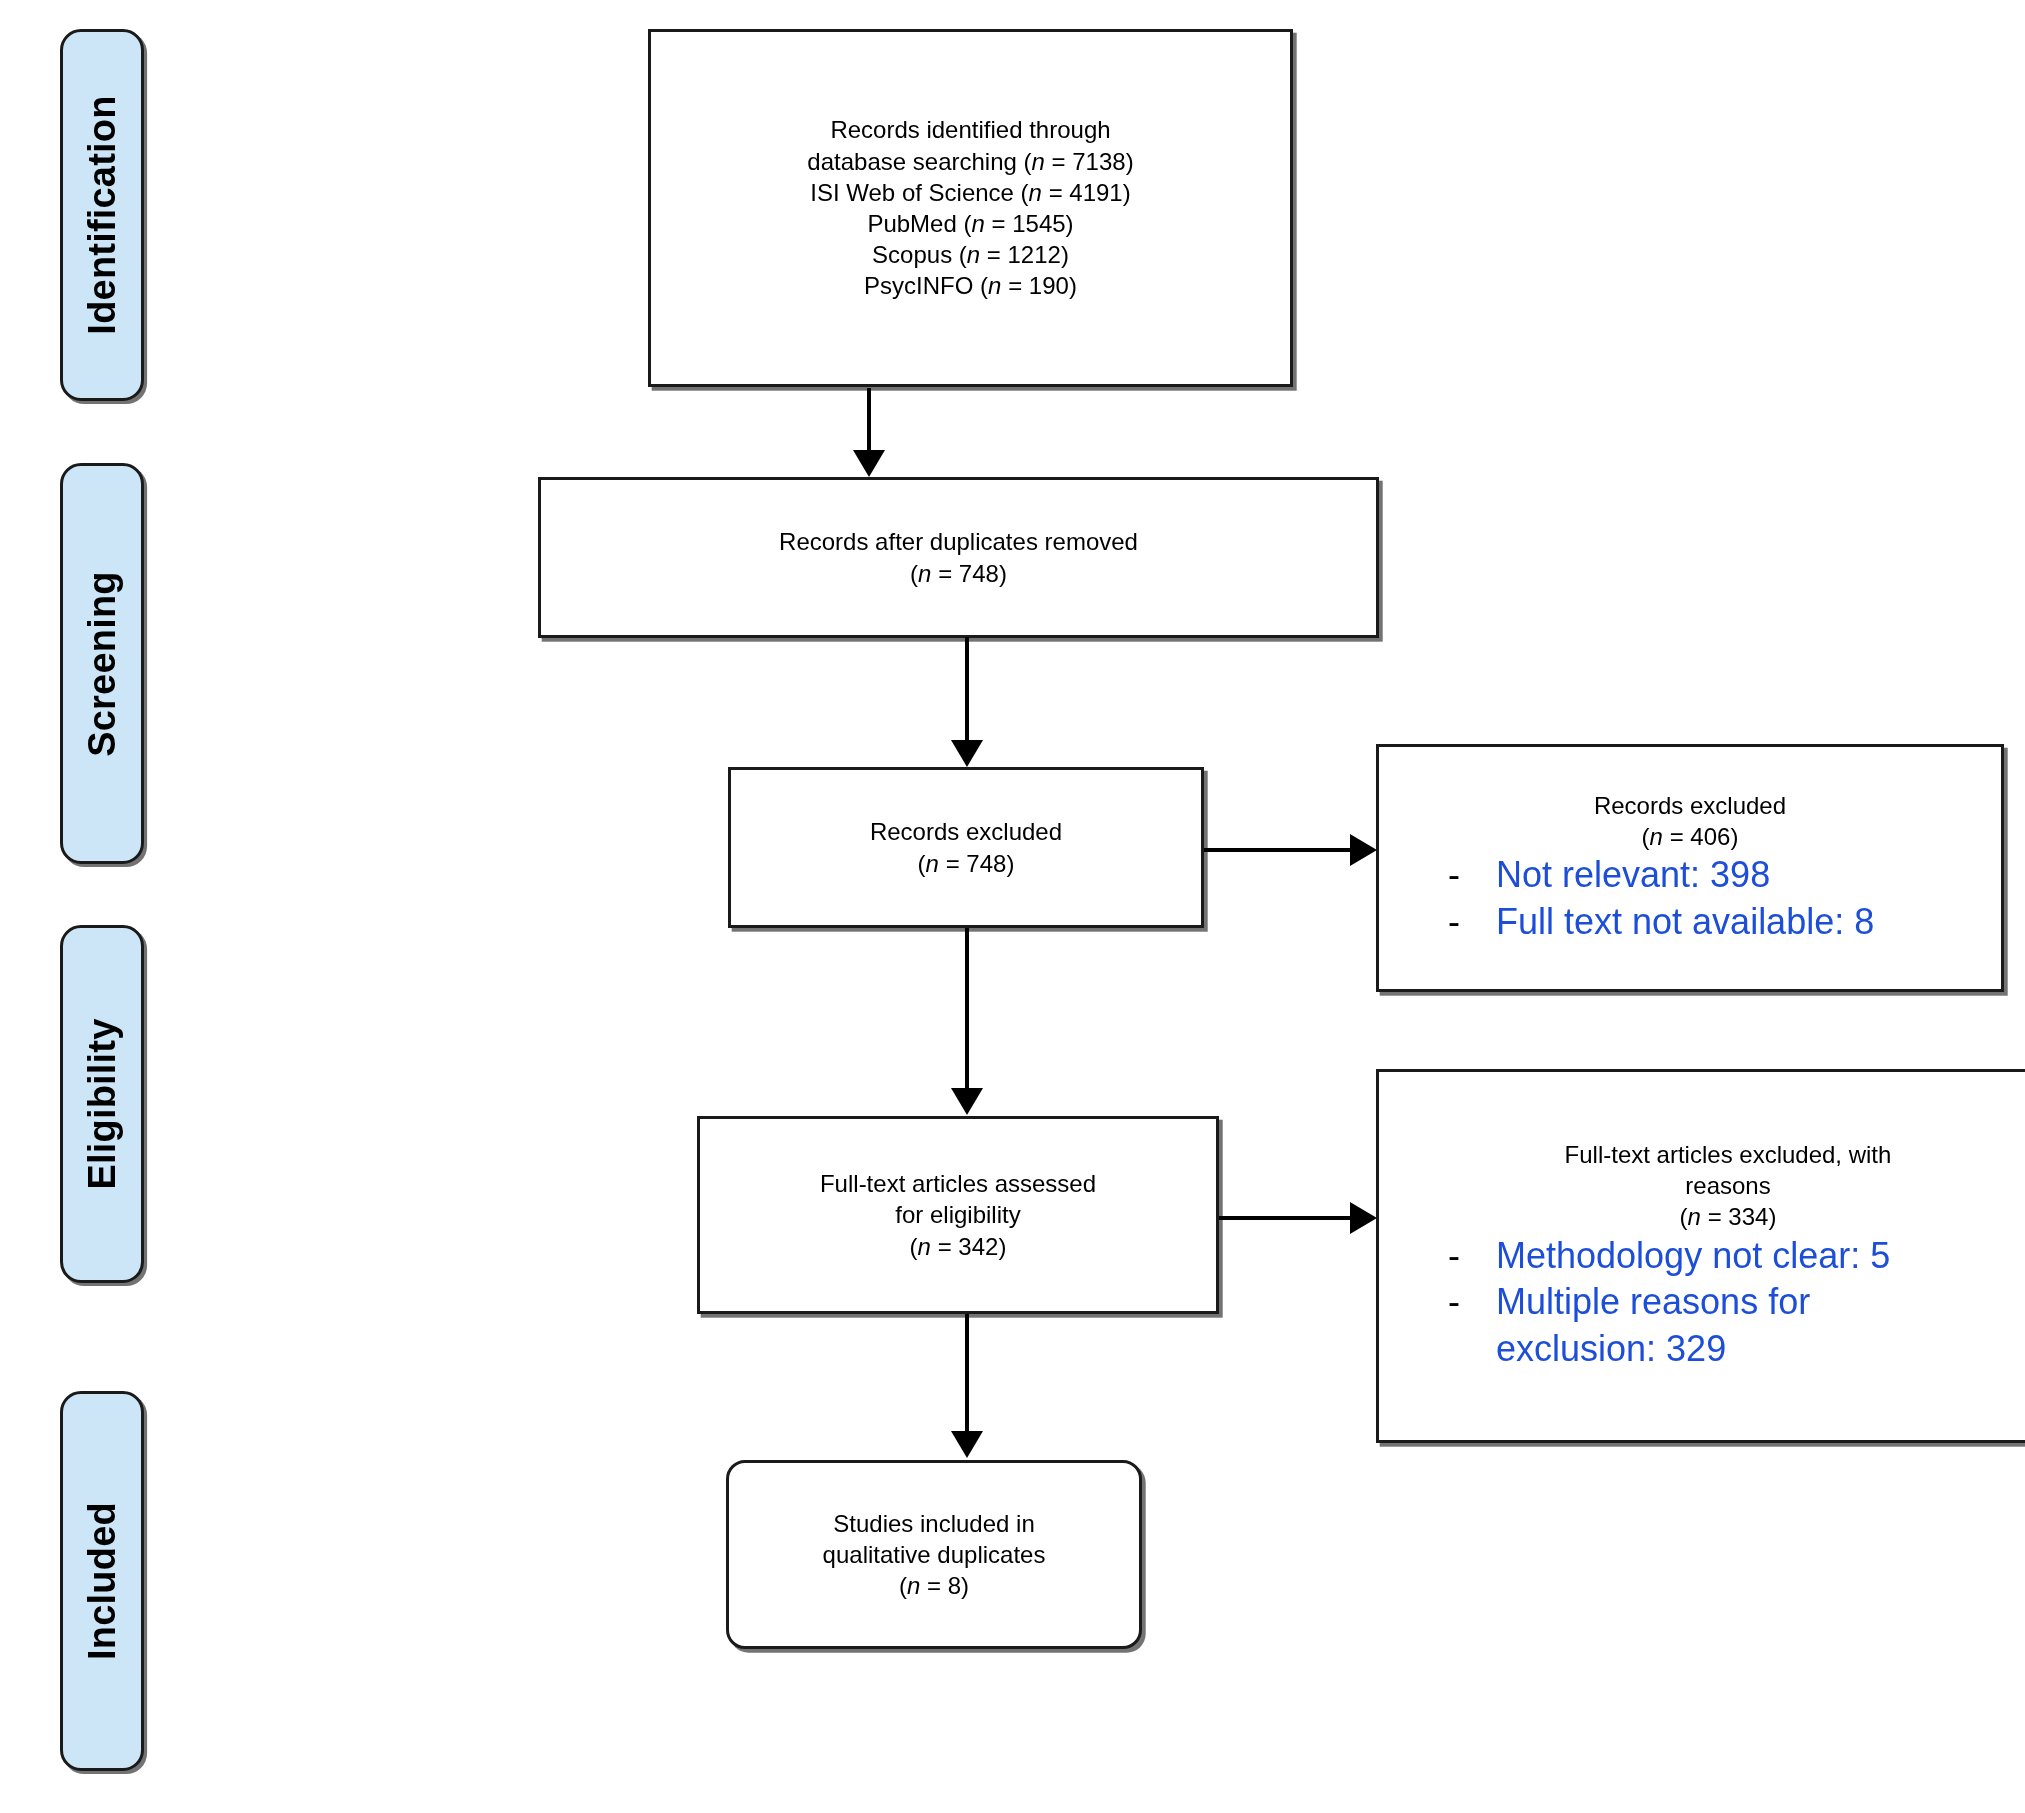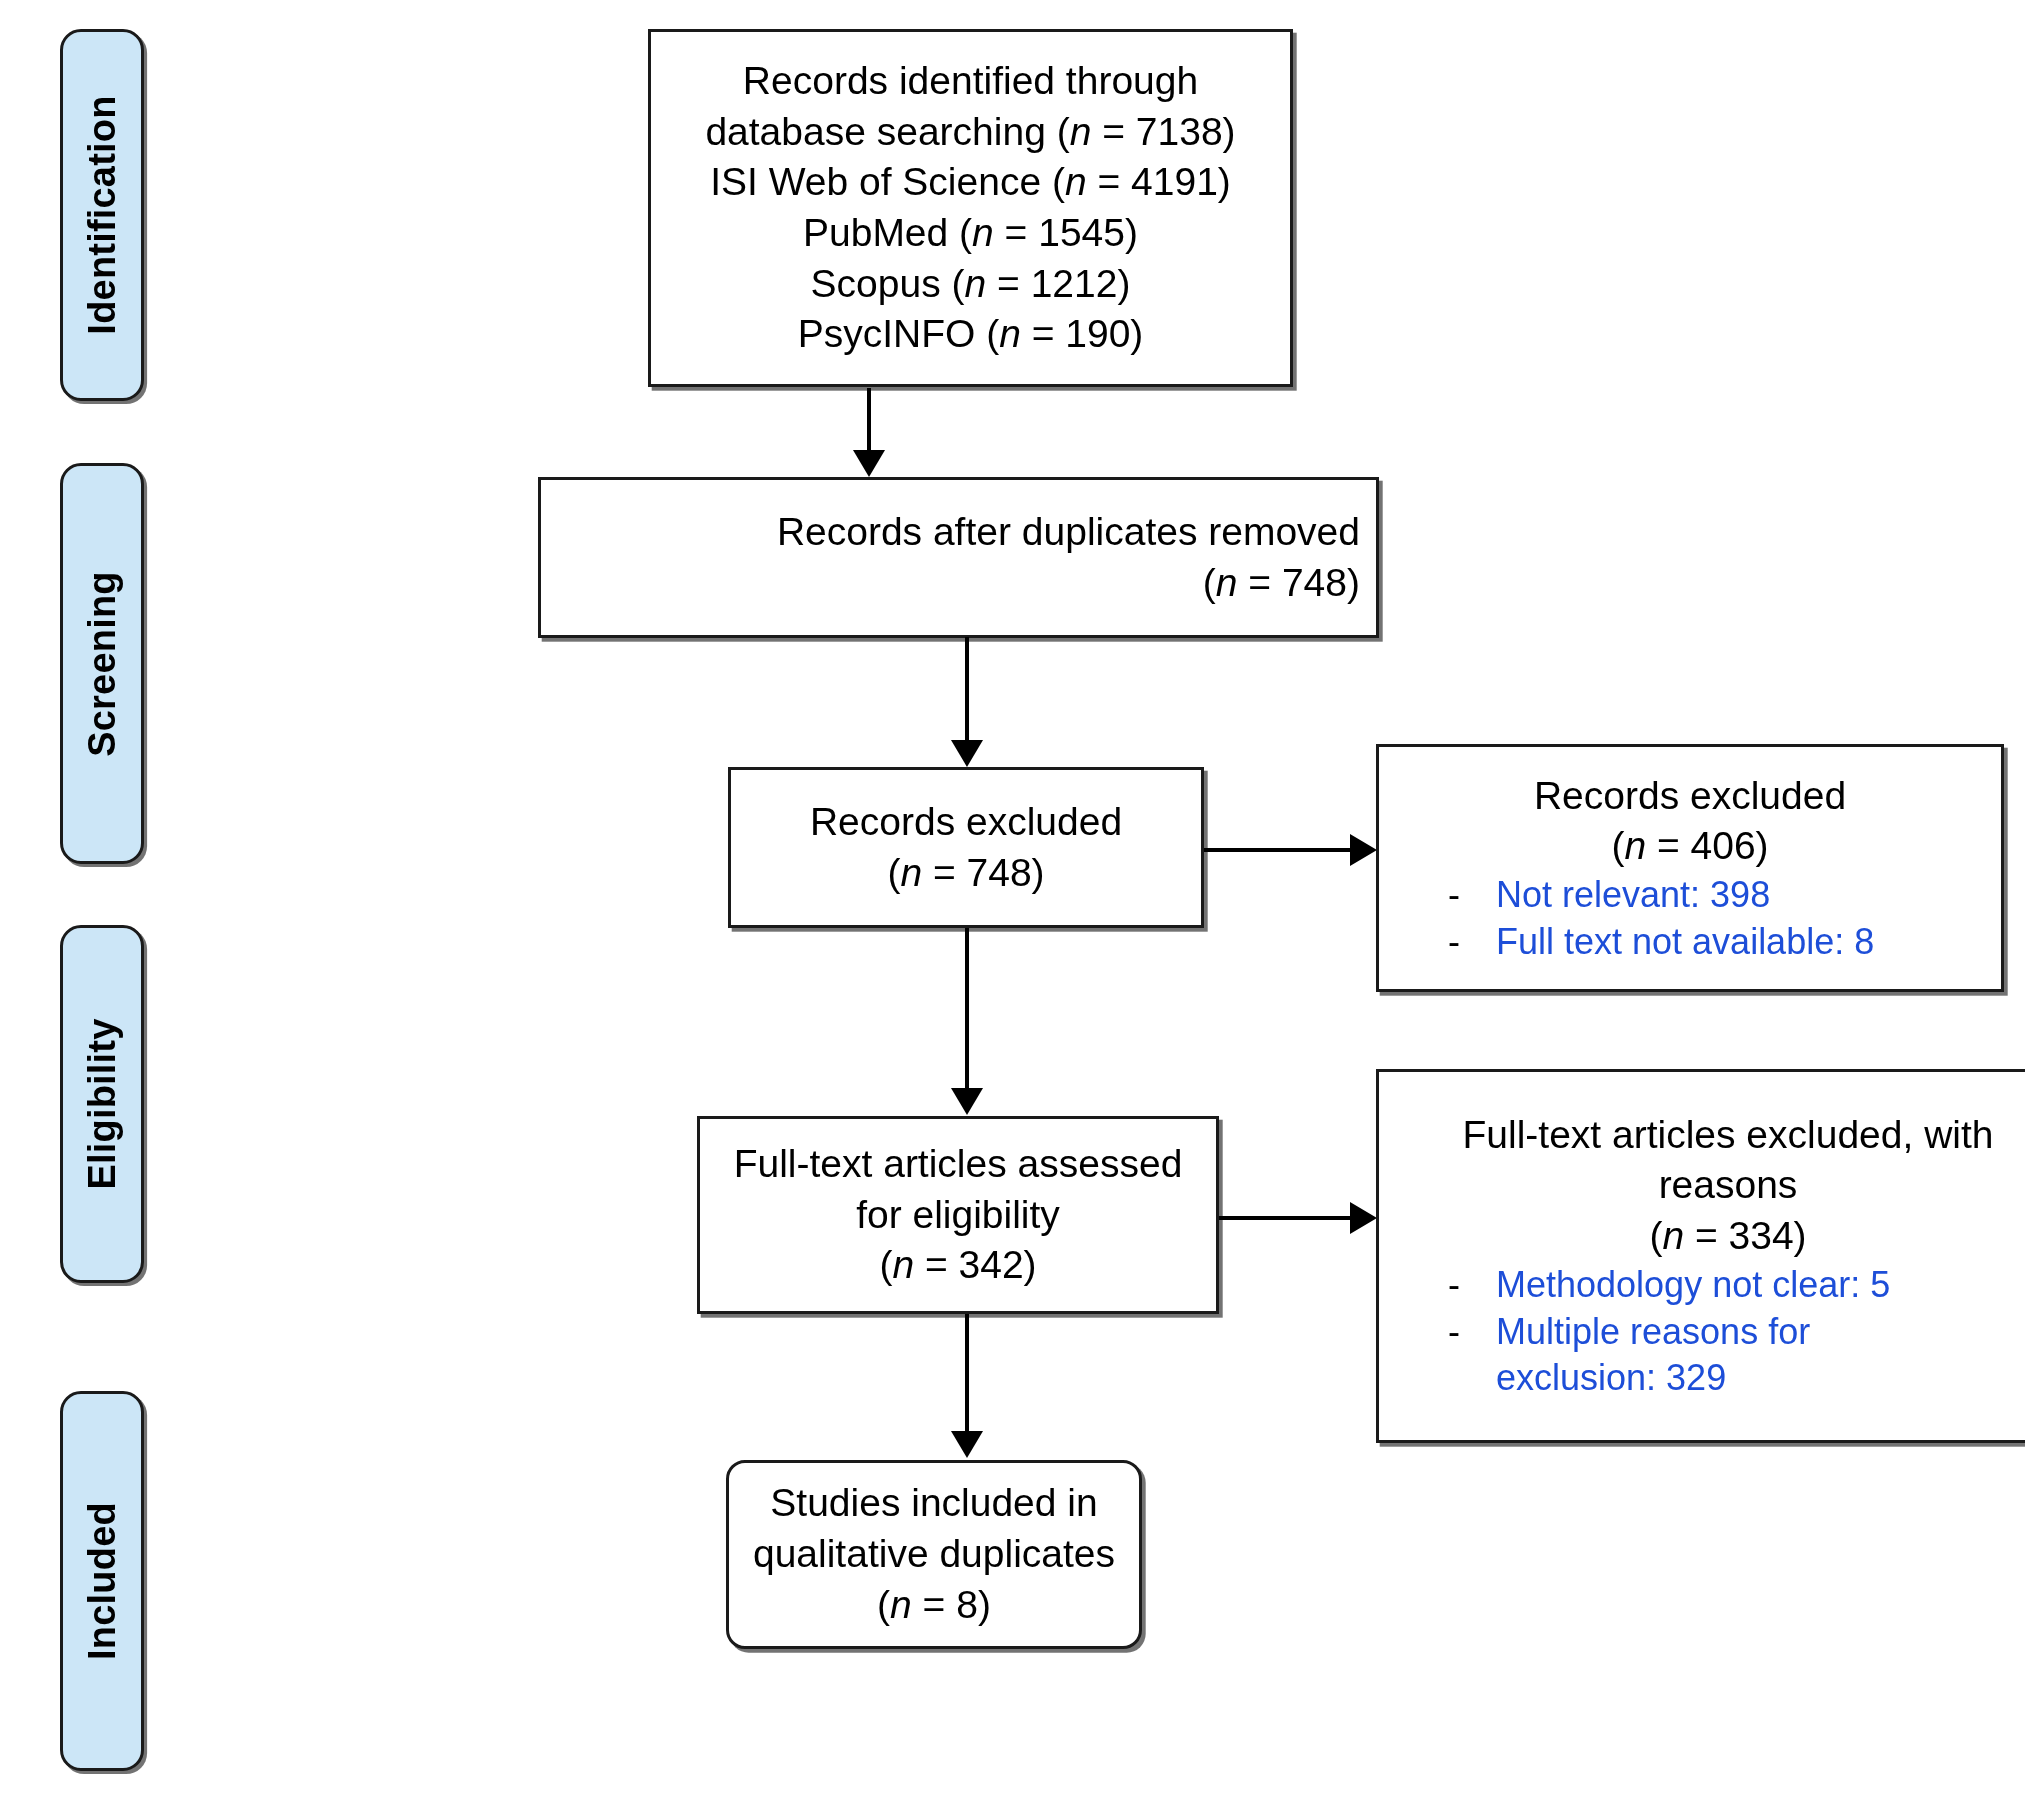--- a/index.html
+++ b/index.html
@@ -48,21 +48,21 @@
     background: #ffffff;
     border: 3.1px solid #1a1a1a;
     box-shadow: 3.7px 3.7px 0 rgba(0,0,0,0.55);
     display: flex;
     flex-direction: column;
     align-items: center;
     justify-content: center;
     padding: 8.6px 16px;
   }
   .flow-box .line {
-    font-size: 39px;
+    font-size: 24px;
     line-height: 1.30;
     text-align: center;
     white-space: nowrap;
     color: #000000;
   }
   .flow-box.left-reasons .line {
     text-align: center;
   }
 
   
@@ -145,21 +145,21 @@
     <div class="line">database searching (<em class="n">n</em> = <span>7138</span>)</div>
     <div class="line">ISI Web of Science (<em class="n">n</em> = <span>4191</span>)</div>
     <div class="line">PubMed (<em class="n">n</em> = <span>1545</span>)</div>
     <div class="line">Scopus (<em class="n">n</em> = <span>1212</span>)</div>
     <div class="line">PsycINFO (<em class="n">n</em> = <span>190</span>)</div>
   </div>
 
   <div class="v-line" style="left:867px; top:388px; width:3.7px; height:63px;"></div>
   <div class="arrow-down" style="left:853px; top:450px;"></div>
 
-  <div class="flow-box" style="left:538px; top:477px; width:841px; height:161px;align-items:flex-end;">
+  <div class="flow-box" style="left:538px; top:477px; width:841px; height:161px;">
     <div class="line">Records after duplicates removed</div>
     <div class="line">(<em class="n">n</em> = <span>748</span>)</div>
   </div>
 
   <div class="v-line" style="left:965px; top:637px; width:3.7px; height:104px;"></div>
   <div class="arrow-down" style="left:951px; top:740px;"></div>
 
   <div class="flow-box" style="left:728px; top:767px; width:476px; height:161px;">
     <div class="line">Records excluded</div>
     <div class="line">(<em class="n">n</em> = <span>748</span>)</div>

